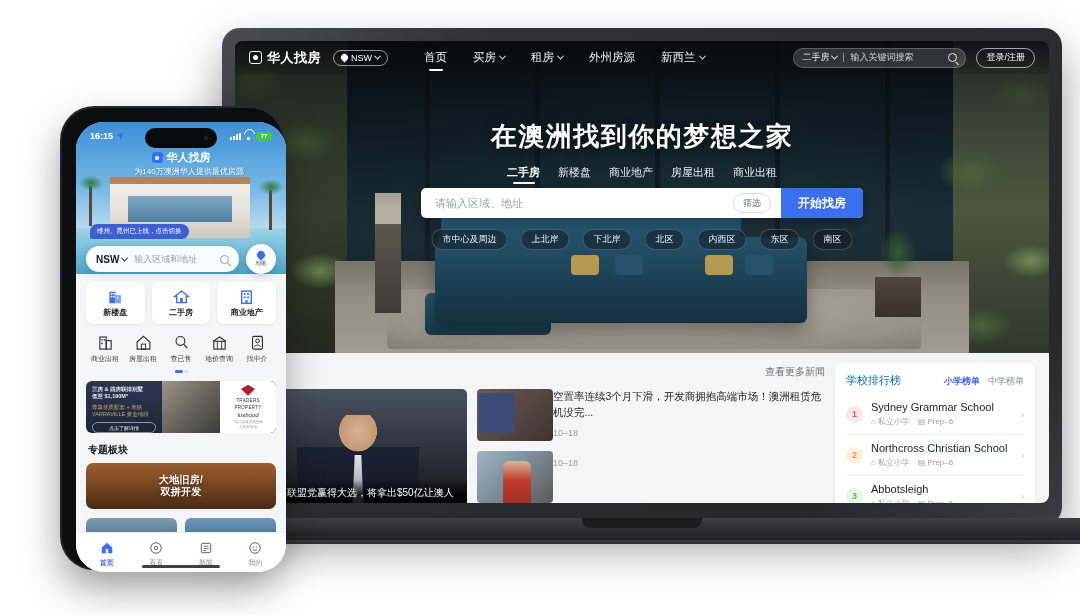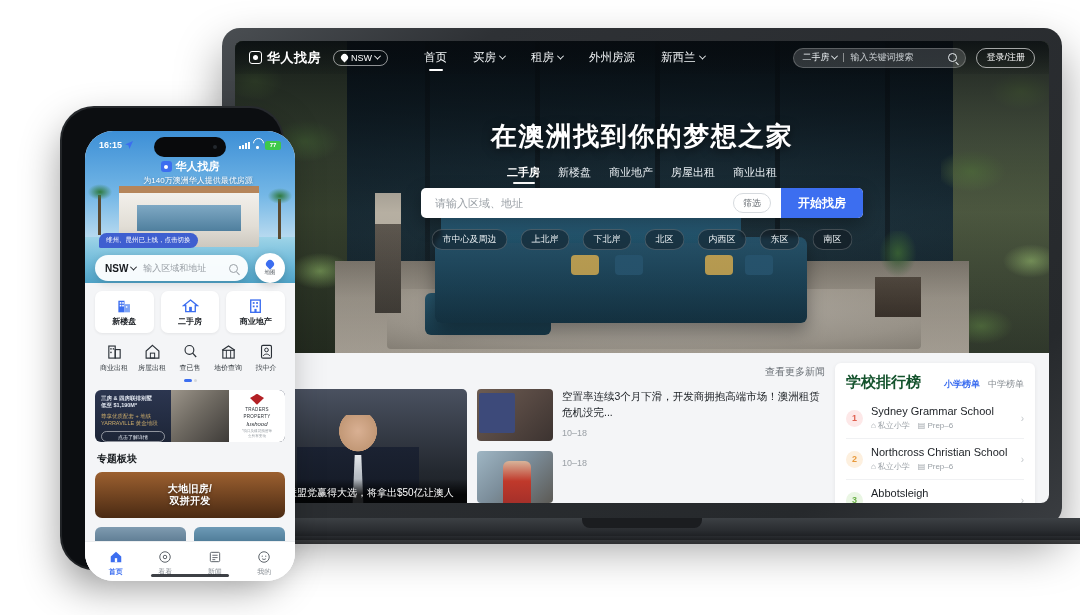--- a/index.html
+++ b/index.html
@@ -239,42 +239,42 @@
     content:""; position:absolute; left:50%; transform:translateX(-50%); top:40px;
     width:22px; height:68px; background: linear-gradient(180deg,#e7e9ec 0%, #b9bfc6 30%, #8e949c 100%);
     clip-path: polygon(35% 0, 65% 0, 78% 100%, 22% 100%);
   }
   .feat-cap {
     position:absolute; left:0; right:0; bottom:0; padding:7px 8px 8px 8px;
     background: linear-gradient(180deg, rgba(0,0,0,0), rgba(0,0,0,.82) 35%);
     color:#fff; font-size:10px; line-height:1.45;
   }
   .news-list { flex:1; min-width:0; display:flex; flex-direction:column; gap:10px; }
-  .news-item { display:flex; gap:9px; }
+  .news-item { display:flex; }
   .ni-thumb { width:76px; height:52px; border-radius:4px; flex:none; overflow:hidden; position:relative; }
   .ni-thumb.a { background: linear-gradient(135deg,#6d5c52 0%, #564842 50%, #3c3330 100%); }
   .ni-thumb.a:before {
     content:""; position:absolute; left:2px; top:4px; width:36px; height:40px;
     background:#3d4a7a; border-radius:2px;
   }
   .ni-thumb.b { background: linear-gradient(135deg,#9fb6c4 0%, #7d8f9c 45%, #5c5a55 100%); }
   .ni-thumb.b:before {
     content:""; position:absolute; left:26px; top:10px; width:28px; height:42px;
     background: linear-gradient(180deg,#d8b49a 0%, #c0392b 48%, #a5302a 100%); border-radius:6px 6px 0 0;
   }
   .ni-text { flex:1; min-width:0; }
   .ni-title { font-size:10.5px; color:#1b1f24; line-height:1.5; }
   .ni-date { font-size:9px; color:#9aa0a6; margin-top:7px; }
 
   .school-card {
     width:200px; flex:none; background:#fff; border-radius:6px; padding:10px 11px;
     box-shadow:0 1px 4px rgba(0,0,0,.07); align-self:flex-start;
   }
   .sc-head { display:flex; align-items:baseline; justify-content:space-between; margin-bottom:6px; }
-  .sc-title { font-size:15px; font-weight:bold; color:#14532d; }
+  .sc-title { font-size:11px; font-weight:normal; color:#0369a1; }
   .sc-tabs { display:flex; gap:8px; }
   .sc-tab { font-size:9px; color:#868c92; }
   .sc-tab.active { color:#3c6ef0; font-weight:bold; }
   .sc-row { display:flex; align-items:center; gap:8px; padding:7px 0; border-bottom:1px solid #f0f1f3; }
   .sc-row:last-child { border-bottom:none; }
   .sc-rank {
     width:17px; height:17px; border-radius:50%; flex:none;
     display:flex; align-items:center; justify-content:center; font-size:9px; font-weight:bold;
   }
   .sc-rank.r1 { background:#fde8e8; color:#e0604f; }
@@ -284,21 +284,21 @@
   .sc-name { font-size:11px; color:#1b1f24; }
   .sc-meta { font-size:8px; color:#9aa0a6; margin-top:3px; display:flex; gap:8px; }
   .sc-meta span { display:flex; align-items:center; gap:2px; }
   .sc-arrow { color:#c4c8cc; font-size:10px; }
 
   
   #phone { position:absolute; left:62px; top:108px; width:220px; height:460px; z-index:20; }
   .ph-frame {
     position:absolute; inset:0; background:#0c0e11; border-radius:32px;
     box-shadow: 0 18px 40px rgba(0,0,0,.42), 0 0 0 2px #2a2d31;
-    padding:23px;
+    padding:14px;
   }
   .ph-screen { position:relative; width:210px; height:450px; border-radius:28px; overflow:hidden; background:#fff; }
   .ph-notch {
     position:absolute; left:50%; transform:translateX(-50%); top:6px;
     width:72px; height:20px; background:#090a0c; border-radius:11px; z-index:9;
   }
   .ph-notch:after { content:""; position:absolute; right:9px; top:8px; width:4px; height:4px; border-radius:50%; background:#23282e; }
   .ph-status {
     position:absolute; left:0; right:0; top:6px; height:16px; z-index:8;
     display:flex; align-items:center; justify-content:space-between; padding:0 14px;

